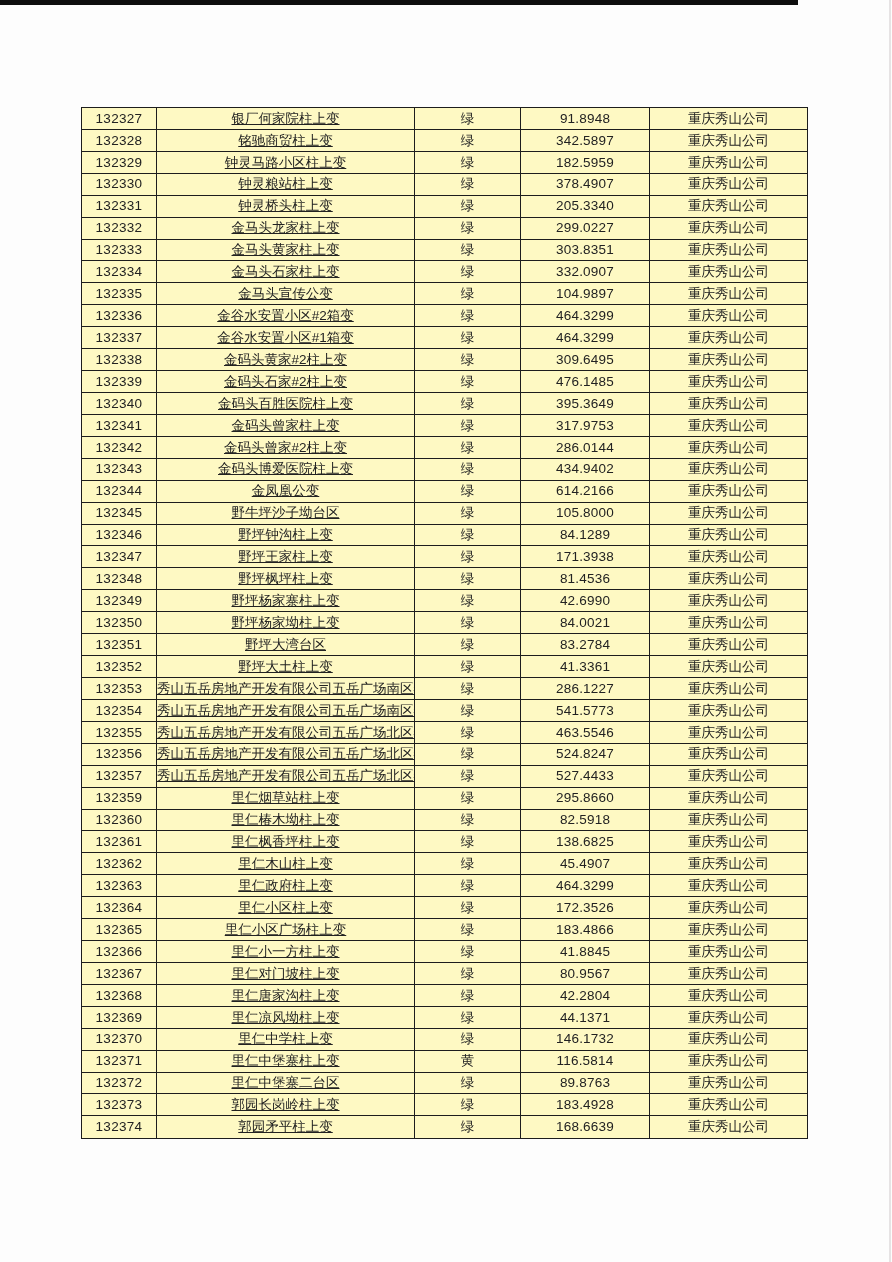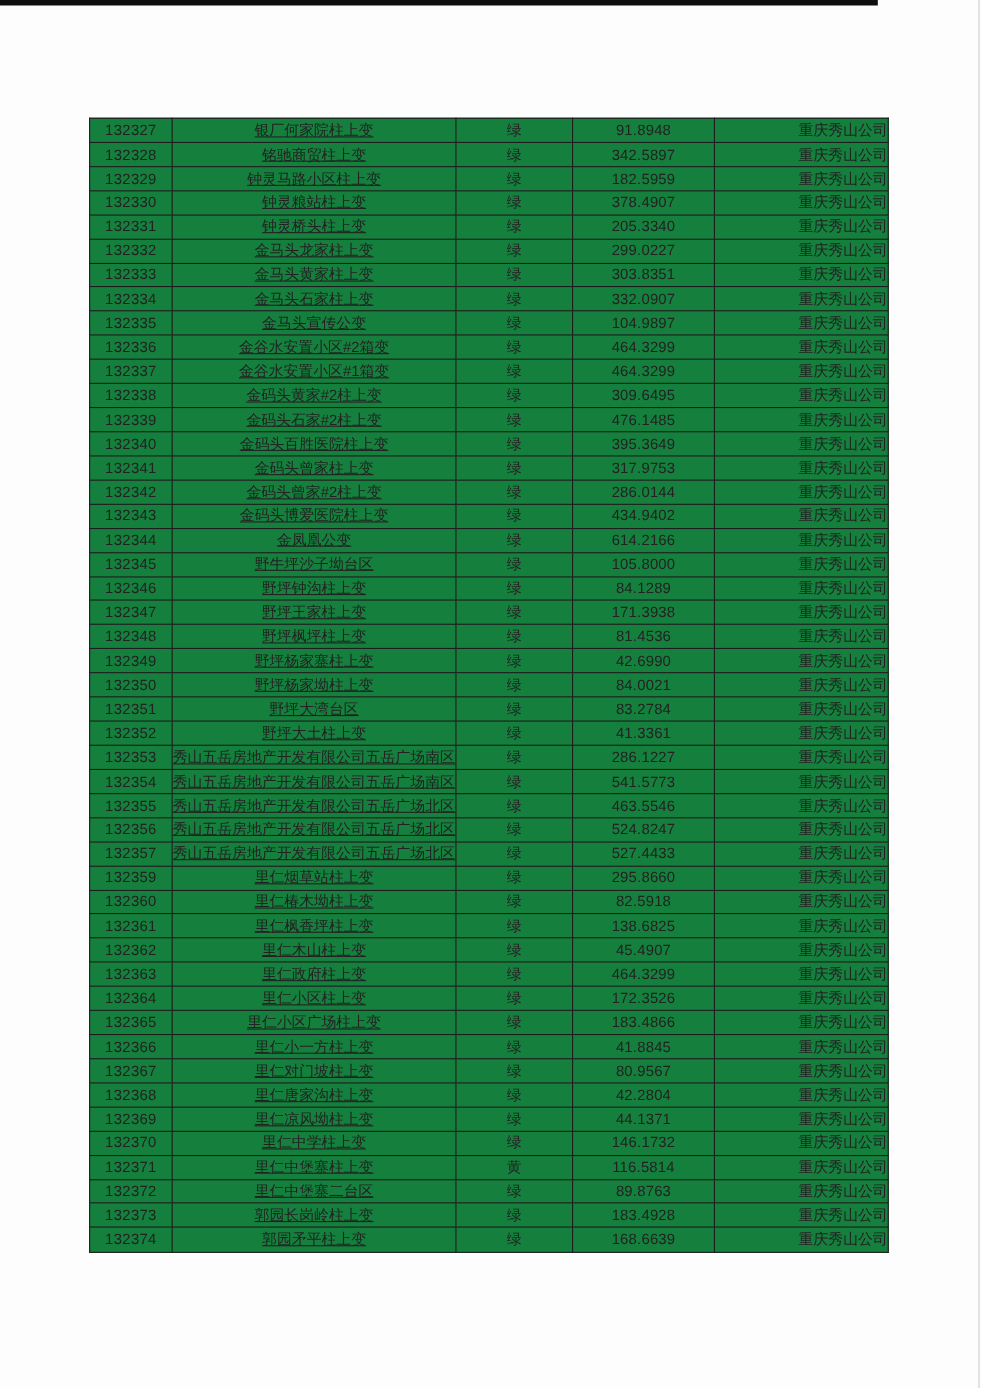--- a/index.html
+++ b/index.html
@@ -35,40 +35,40 @@
   }
   .data-table {
     position: absolute;
     left: 81px;
     top: 107px;
     width: 721px;
     height: 1031px;
     display: table;
     table-layout: fixed;
     border-collapse: collapse;
-    background: #15803d;
+    background: #fef9c3;
   }
   .tr {
     display: table-row;
   }
   .td {
     display: table-cell;
     vertical-align: middle;
     text-align: center;
     border: 1.5px solid #1d1d1d;
     color: #222222;
     font-size: 13.5px;
     line-height: 1;
     padding: 0;
   }
   .col-id      { width: 74px;  letter-spacing: 0.3px; }
   .col-name    { width: 257px; white-space: nowrap; overflow: hidden; text-decoration: underline; }
   .col-status  { width: 105px; }
   .col-value   { width: 128px; letter-spacing: 0.2px; }
-  .col-company { width: 157px; text-align: right; }
+  .col-company { width: 157px; }
 </style>
 </head>
 <body>
 
 <div class="page">
   <div class="top-bar"></div>
   <div class="right-edge"></div>
 
   <div class="data-table">
     <div id="table-body" style="display:table-row-group;">

